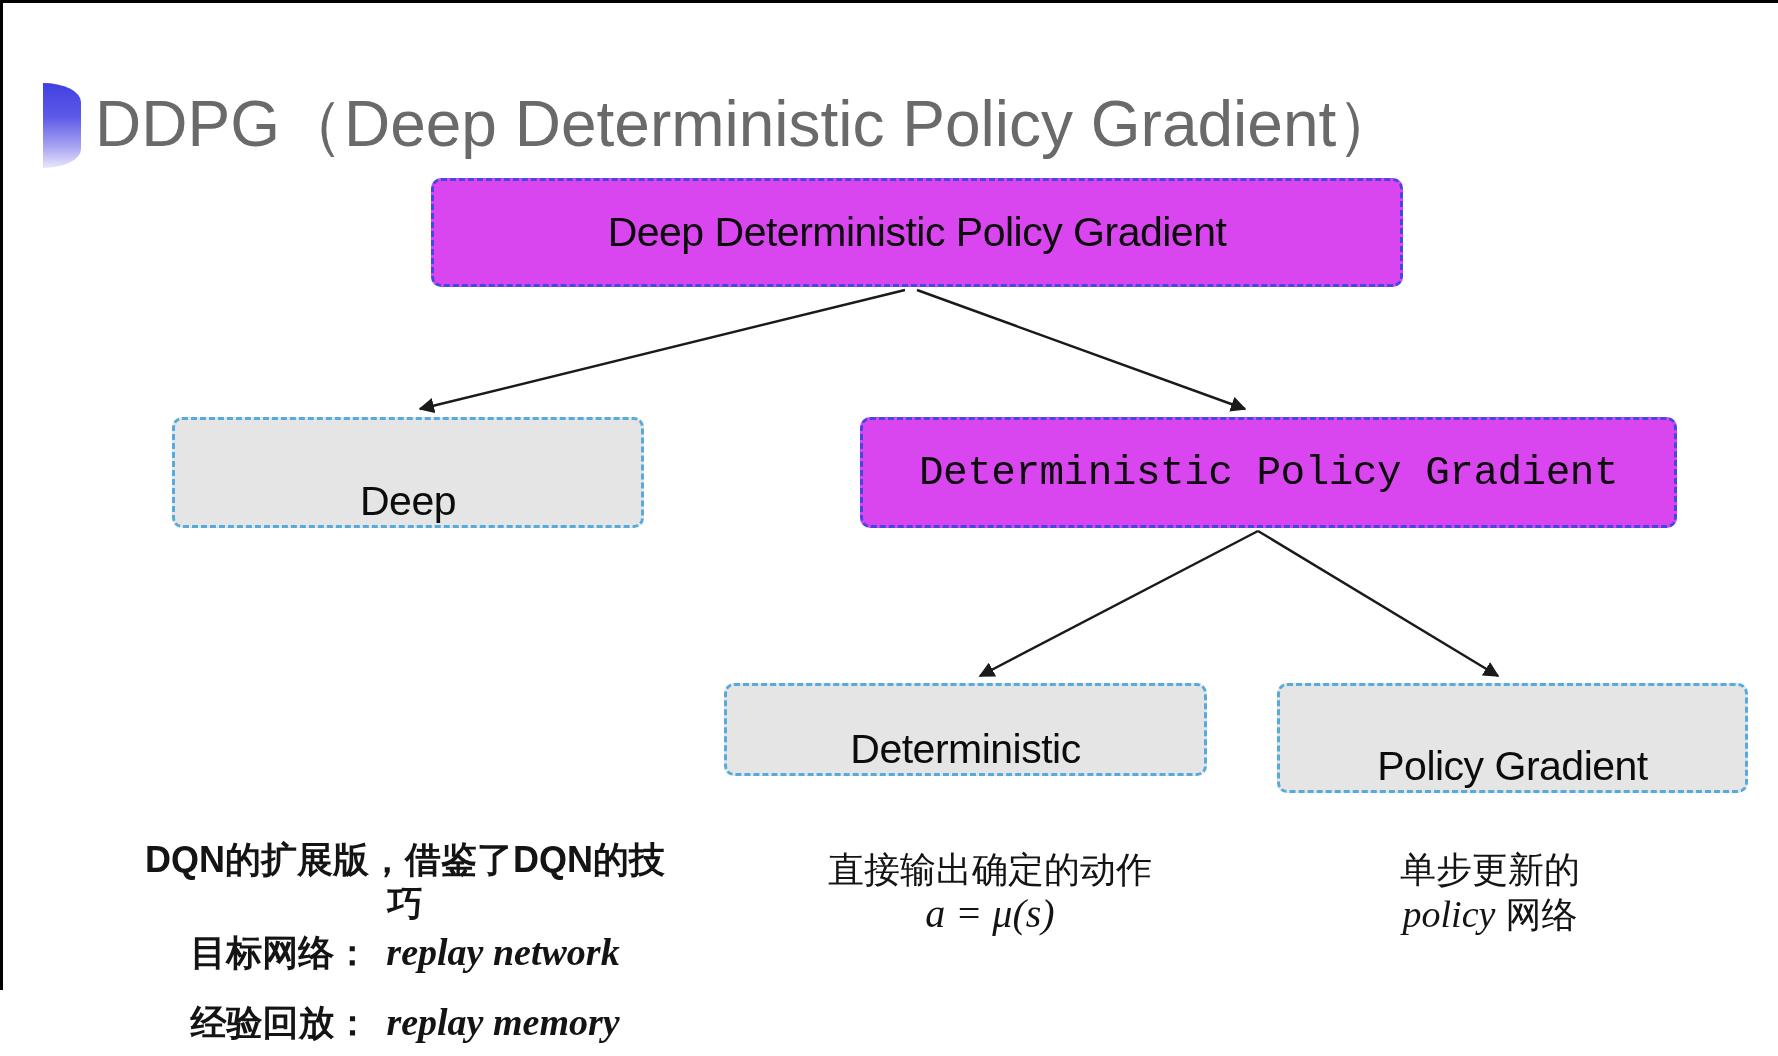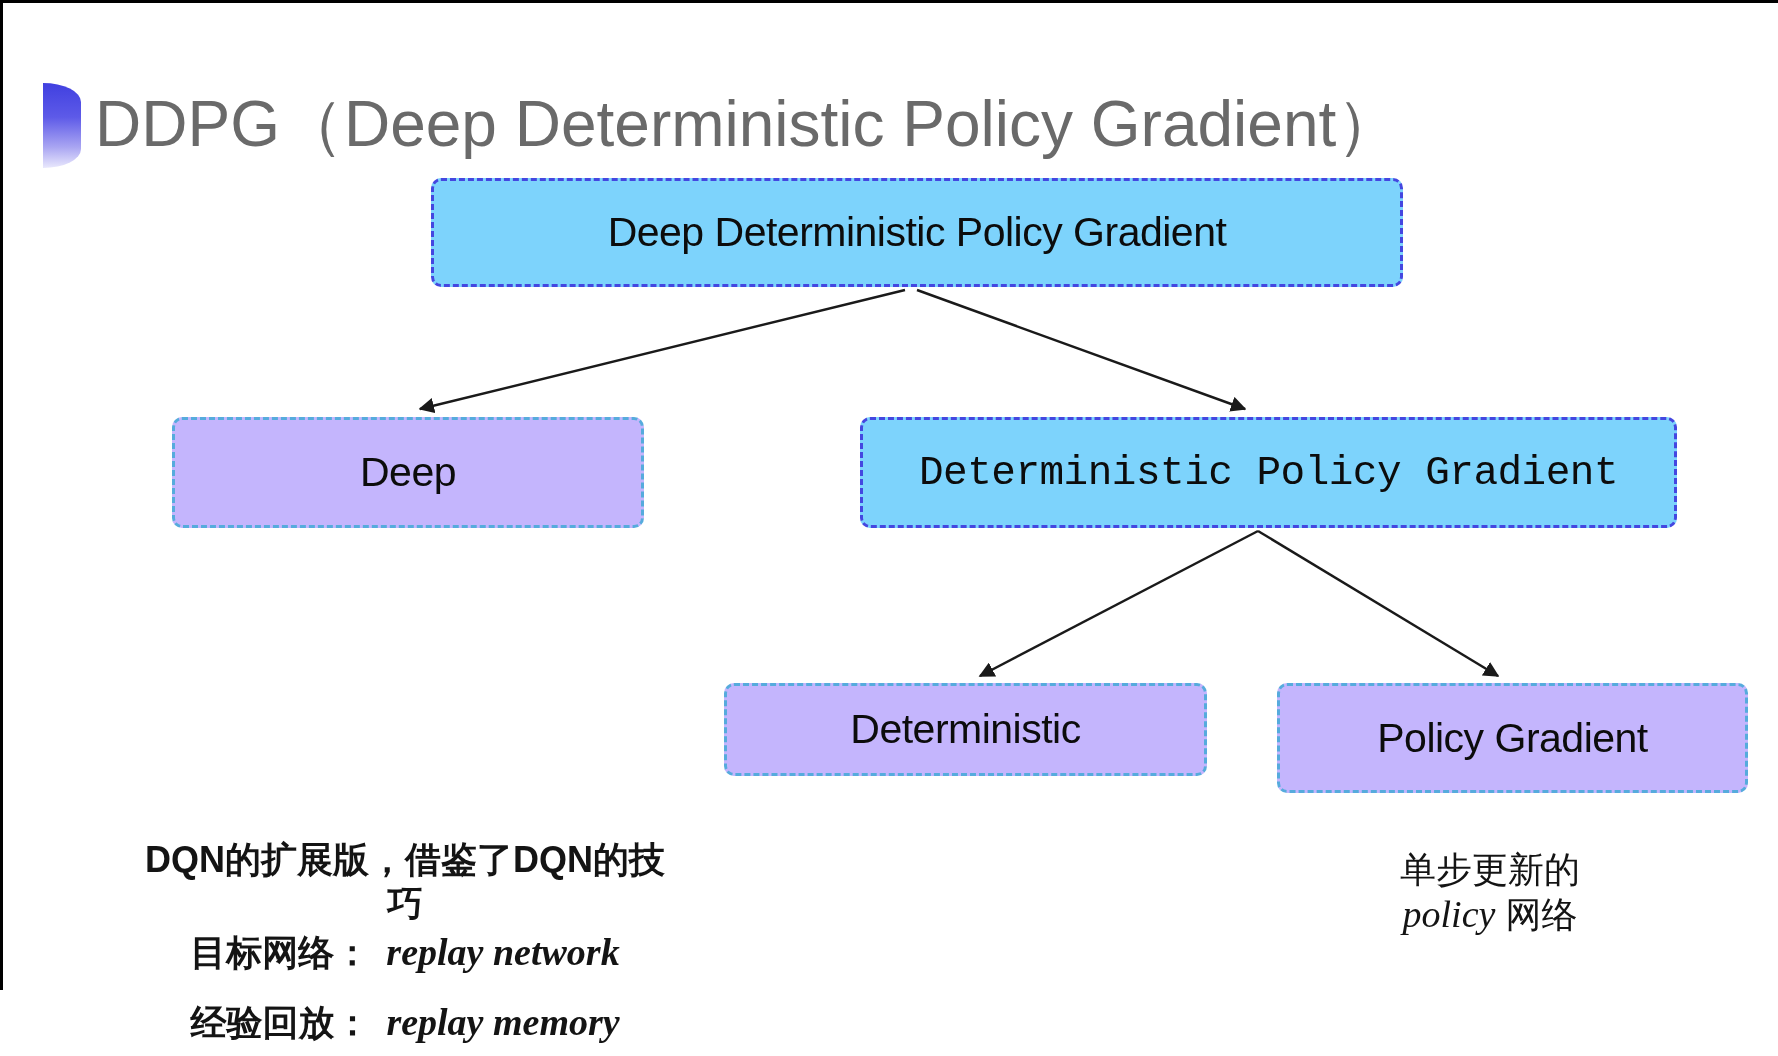--- a/index.html
+++ b/index.html
@@ -52,26 +52,27 @@
     border-radius: 10px;
     display: flex;
     align-items: center;
     justify-content: center;
     font-size: 41px;
     color: #0c0c0c;
     letter-spacing: -0.5px;
     white-space: nowrap;
   }
   .node.lavender {
-    background: #7dd3fc;
+    background: #d946ef;
     border: 3px dashed #4447e0;
   }
   .node.cyan {
-    background: #c4b5fd;
+    background: #e5e5e5;
     border: 3px dashed #56abdd;
+    align-items: flex-end;
   }
   #node-root          { left: 431px; top: 178px; width: 972px; height: 109px; }
   #node-deep          { left: 172px; top: 417px; width: 472px; height: 111px; }
   #node-dpg           { left: 860px; top: 417px; width: 817px; height: 111px; font-family: Liberation Mono, monospace; }
   #node-deterministic { left: 724px; top: 683px; width: 483px; height: 93px; }
   #node-pg            { left: 1277px; top: 683px; width: 471px; height: 110px; }
   
   .arrows {
     position: absolute;
     left: 0; top: 0;
@@ -145,20 +146,24 @@
   <div class="note" id="note-deep">
     <div class="row1">DQN的扩展版，借鉴了DQN的技巧</div>
     <div class="row2">
       <span>目标网络：</span><span class="math gap">replay network</span>
     </div>
     <div class="row3">
       <span>经验回放：</span><span class="math gap">replay memory</span>
     </div>
   </div>
 
+  <div class="note" id="note-deterministic">
+    <div class="row1">直接输出确定的动作</div>
+    <div class="math big">a = μ(s)</div>
+  </div>
 
   <div class="note" id="note-pg">
     <div class="row1">单步更新的</div>
     <div>
       <span class="math">policy</span><span> 网络</span>
     </div>
   </div>
 
 </div>
 

